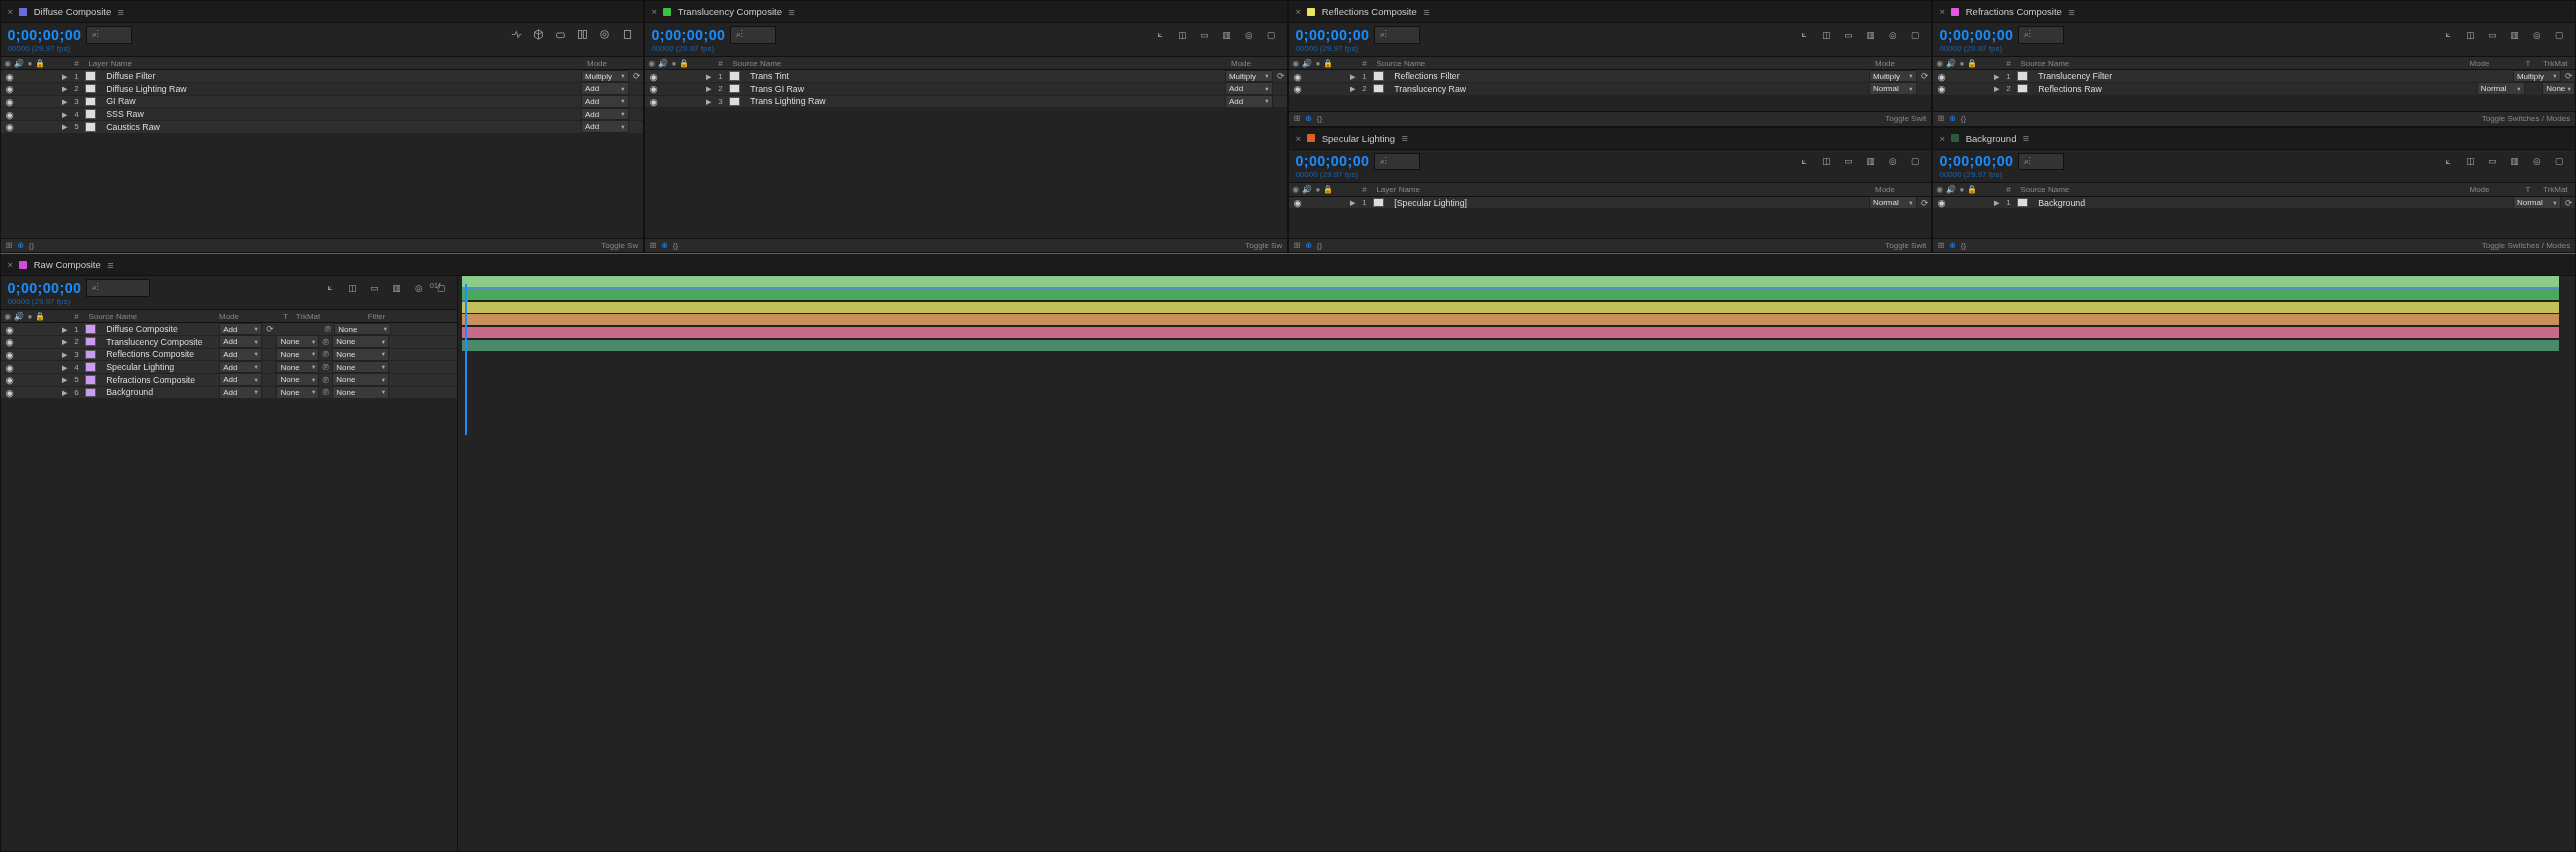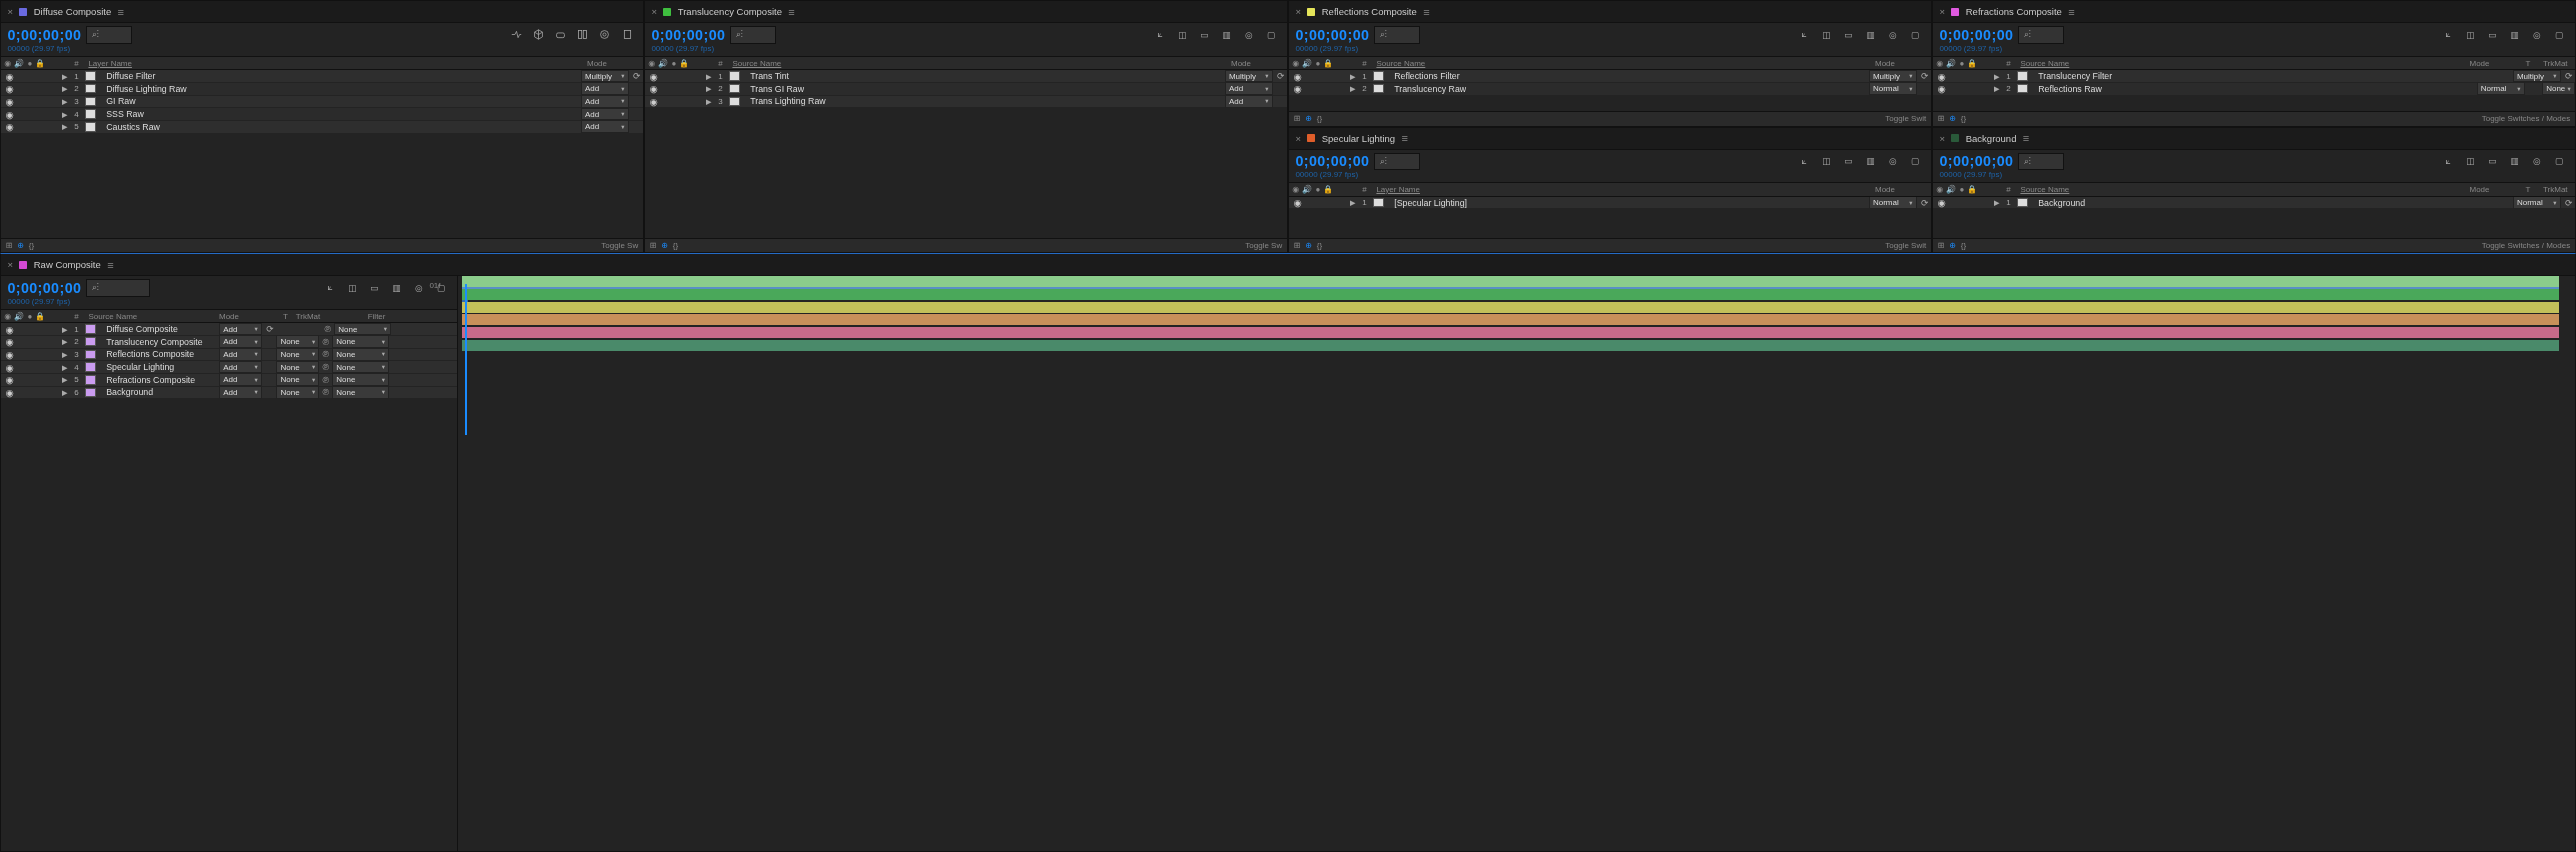--- a/index.html
+++ b/index.html
@@ -17,21 +17,21 @@
 .timecode { color: #1a8cff; font-size: 14.3px; font-weight: bold; letter-spacing: 0.4px; }
 .search-box { display: flex; align-items: center; background: #333; border: 0.8px solid #111; padding: 1.6px 4.8px; height: 17.5px; width: 46px; }
 .search-icon { color: #aaa; }
 .flex-spacer { flex: 1; }
 .tool-icons { display: flex; gap: 9.5px; padding-right: 3.2px; align-items: center; }
 .tool-icon { width: 12.7px; height: 12.7px; display: flex; align-items: center; justify-content: center; color: #aaa; cursor: pointer; }
 .subtime { color: #1a8cff; opacity: 0.6; font-size: 8px; padding: 0 6.4px 3.2px 6.4px; }
 .col-header { display: flex; background: #2a2a2a; height: 14.3px; border-top: 0.8px solid #111; border-bottom: 0.8px solid #111; align-items: center; font-size: 8px; color: #888; }
 .hdr-layers { width: 46px; display: flex; gap: 3.2px; padding-left: 3.2px; align-items: center; }
 .hdr-collapse { width: 35px; display: flex; justify-content: flex-end; padding-right: 3.2px; }
-.hdr-name { flex: 1; padding-left: 6.4px; text-decoration: underline; }
+.hdr-name { flex: 1; padding-left: 6.4px; }
 .hdr-mode { width: 56px; }
 .layer-row { display: flex; align-items: center; height: 12.7px; background: #2e2e2e; border-bottom: 0.8px solid #232323; }
 .layer-row:nth-child(even) { background: #2b2b2b; }
 .vis-cells { width: 46px; display: flex; padding-left: 3.2px; }
 .eye-icon { width: 11px; color: #ccc; font-size: 9.5px; text-align: center; line-height: 11px; }
 .collapse-cells { width: 35px; display: flex; justify-content: flex-end; align-items: center; gap: 3.2px; padding-right: 3.2px; }
 .arrow-r { color: #aaa; font-size: 7.2px; }
 .layer-num { color: #aaa; font-size: 8px; width: 8px; text-align: right; }
 .type-icon { width: 11px; height: 9.5px; background: #ddd; margin-left: 3.2px; display: inline-block; border: 0.8px solid #555; }
 .type-icon.comp { background: #ca9cf0; }

